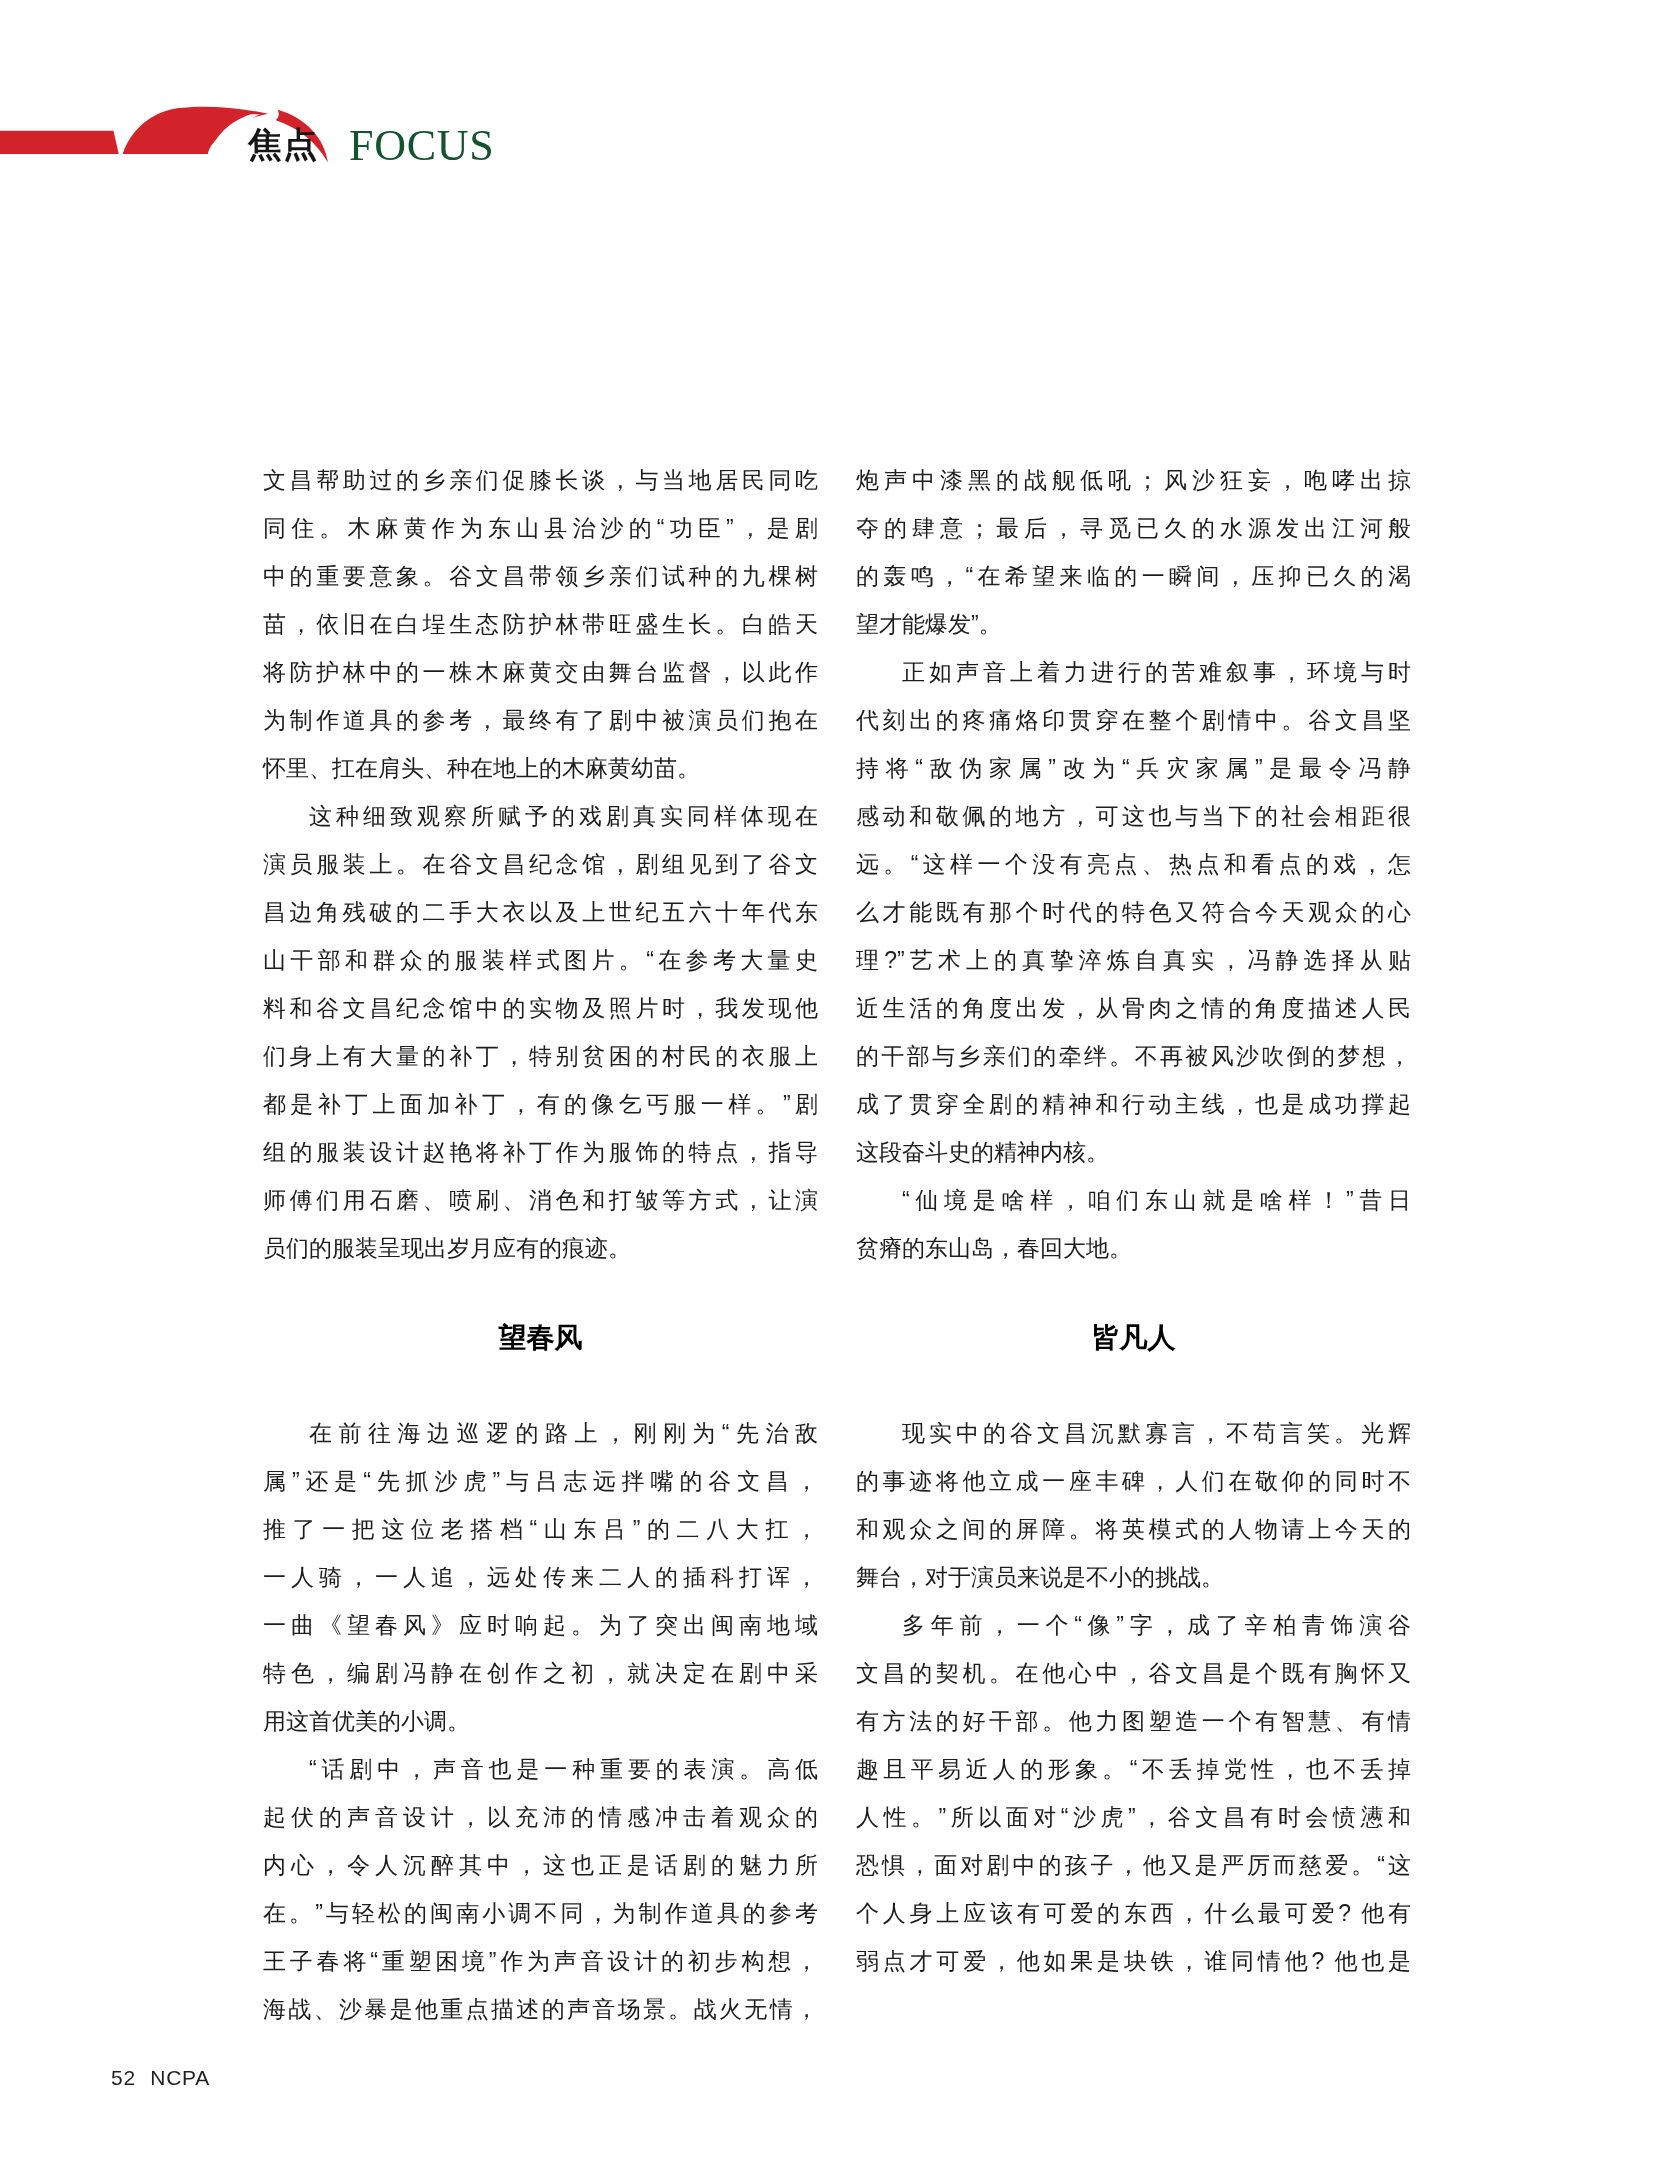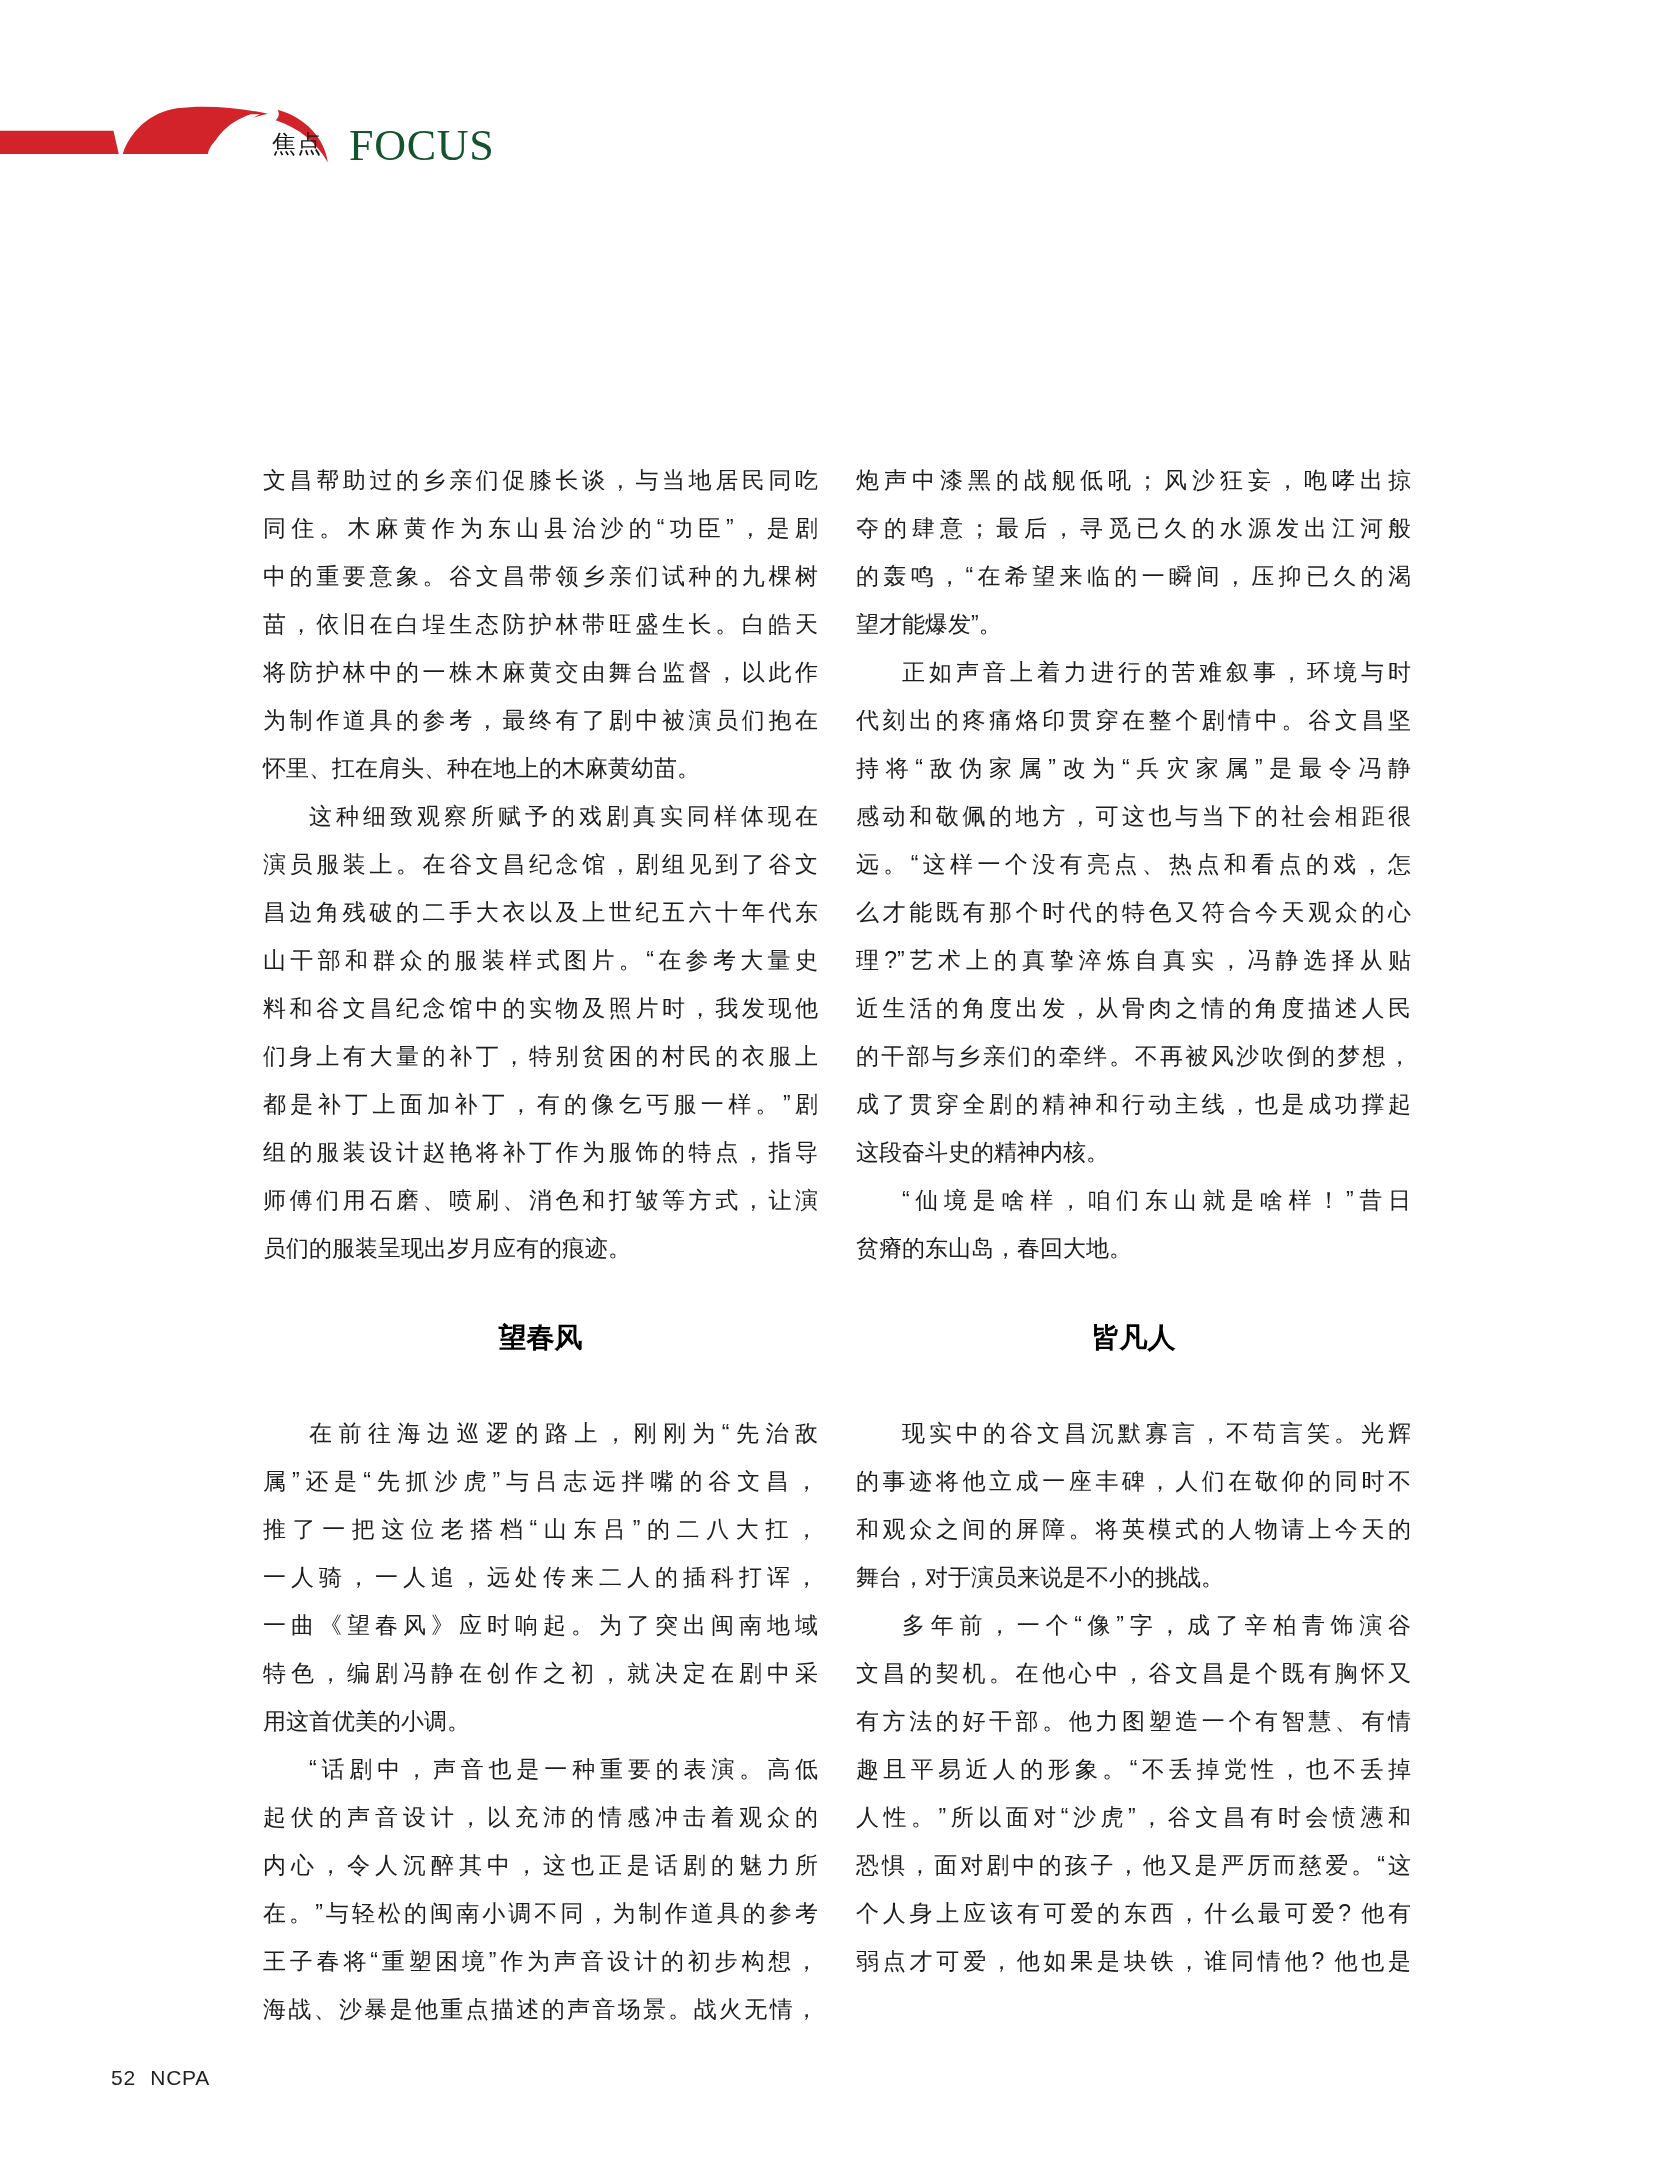--- a/index.html
+++ b/index.html
@@ -9,22 +9,22 @@
     background:#ffffff;
     overflow:hidden;
     font-family:"Liberation Sans", sans-serif;
     color:#1d1d1d;
   }
   
   .hdr{position:absolute;left:0;top:0;width:100%;height:198px;}
   .hdr-art{position:absolute;left:0;top:99px;width:475px;height:86px;}
   .sec-cn{
     position:absolute;left:248px;top:127px;
-    font-size:24px;font-weight:normal;letter-spacing:1.3px;
-    color:#161616;line-height:34px;white-space:nowrap;margin-left:24px;
+    font-size:34px;font-weight:bold;letter-spacing:1.3px;
+    color:#161616;line-height:34px;white-space:nowrap;
   }
   .sec-en{
     position:absolute;left:349px;top:127px;
     font-family:"Liberation Serif", serif;
     font-size:44px;letter-spacing:0.7px;color:#14532d;
     line-height:37px;white-space:nowrap;
   }
   
   .cols{
     position:absolute;left:263px;top:456px;

